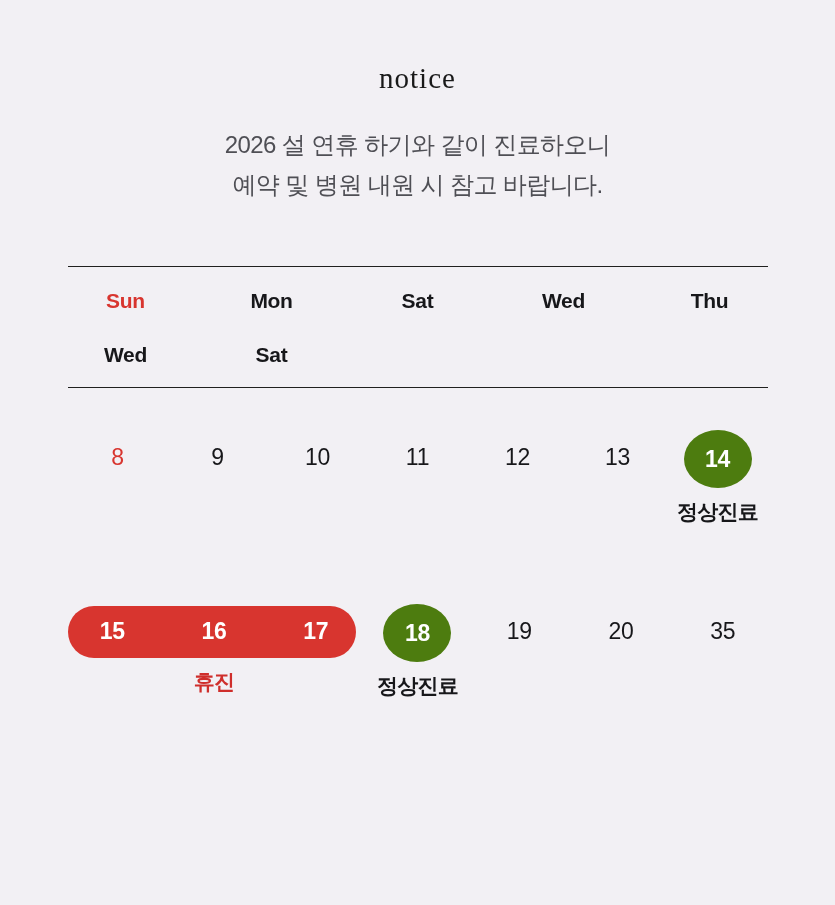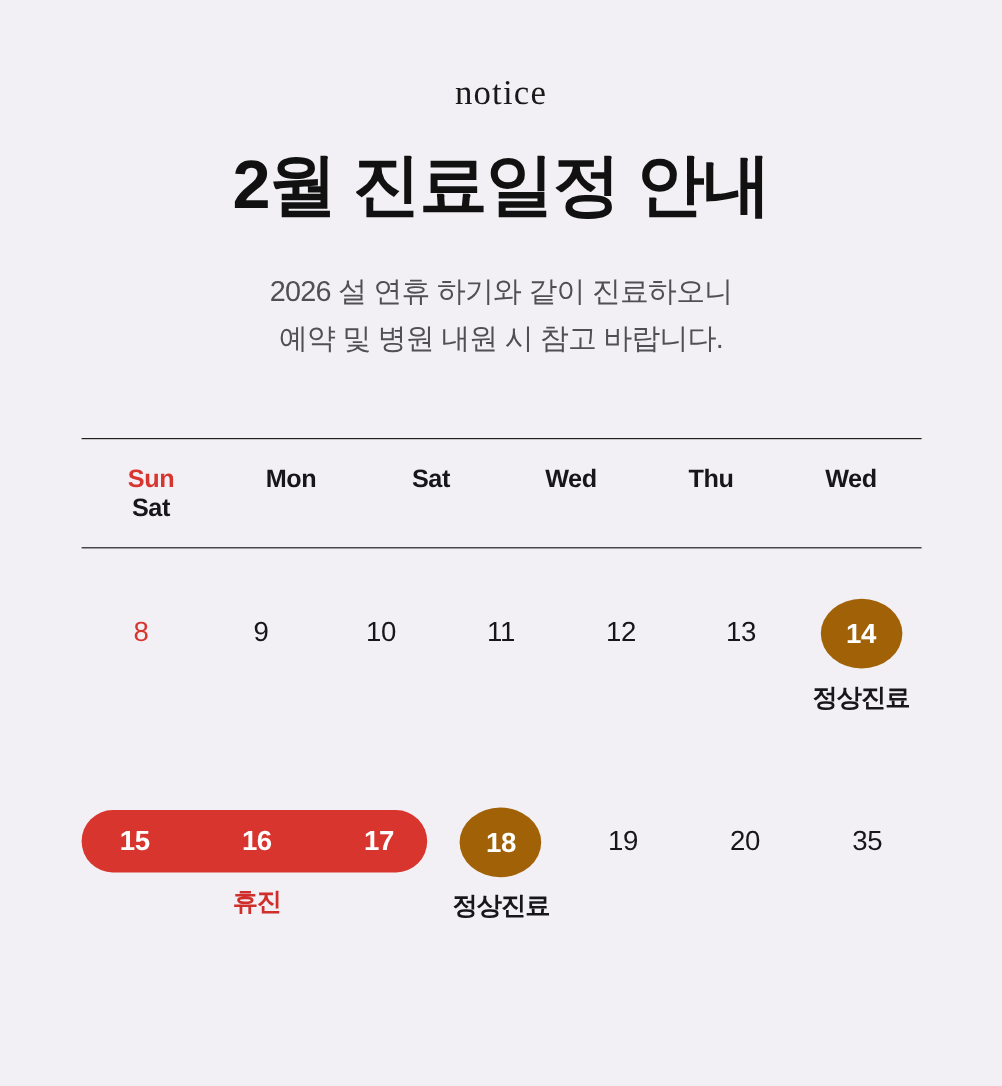--- a/index.html
+++ b/index.html
@@ -57,22 +57,23 @@
     margin: 62px auto 0 auto;
     width: 700px;
   }
   .cal-rule {
     height: 1px;
     background: #20201f;
     width: 100%;
   }
   .weekdays {
     display: grid;
-    grid-template-columns: repeat(6, 1fr);
+    grid-template-columns: repeat(5, 1fr);
     padding: 22px 0 20px 0;
+    gap: 30px;
   }
   .weekday {
     text-align: center;
     font-size: 21px;
     font-weight: 600;
     color: #17171a;
     letter-spacing: -0.3px;
   }
   .weekday.sun { color: #d8352f; }
 
@@ -98,21 +99,21 @@
     width: 54px;
     height: 54px;
     font-size: 23px;
     font-weight: 500;
     color: #17171a;
     letter-spacing: -0.3px;
   }
   .daynum.sun { color: #d8352f; }
   .daynum.onred { color: #ffffff; font-weight: 600; }
   .daynum.ondark {
-    background: #a16207;
+    background: #4d7c0f;
     color: #ffffff;
     border-radius: 50%;
     font-weight: 700;
     width: 68px;
     height: 58px;
     border-radius: 34px / 29px;
   }
   .daylabel {
     position: relative;
     z-index: 2;
@@ -137,21 +138,20 @@
     border-radius: 26px;
   }
 </style>
 </head>
 <body>
 
 <div class="page">
 
   <div class="header">
     <div class="notice-label">notice</div>
-    <h1 class="main-title">2월 진료일정 안내</h1>
     <div class="subtitle">
       <div>2026 설 연휴 하기와 같이 진료하오니</div>
       <div>예약 및 병원 내원 시 참고 바랍니다.</div>
     </div>
   </div>
 
   <div class="calendar">
     <div class="cal-rule"></div>
 
     <div class="weekdays">

